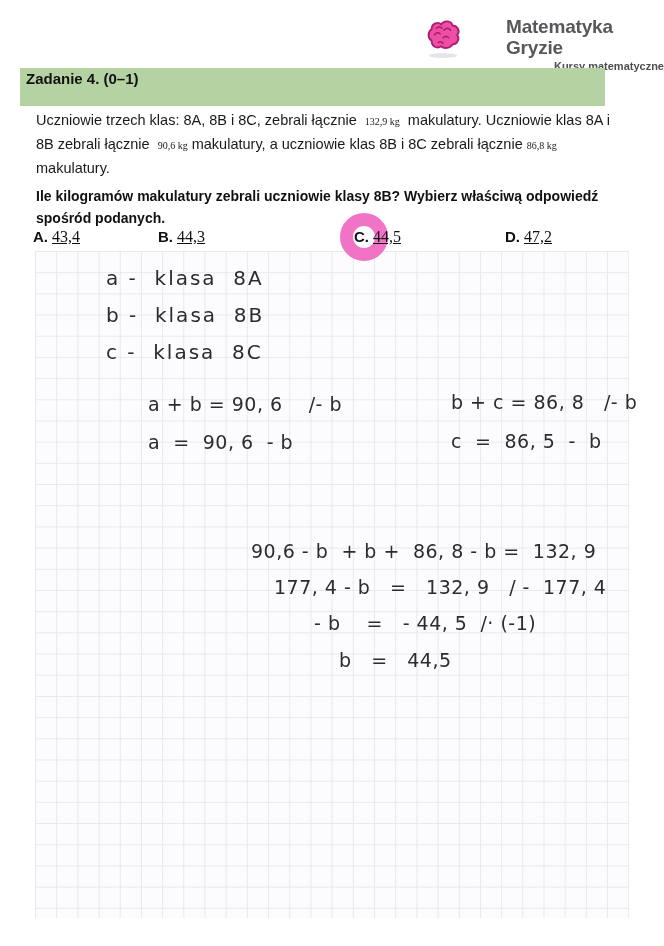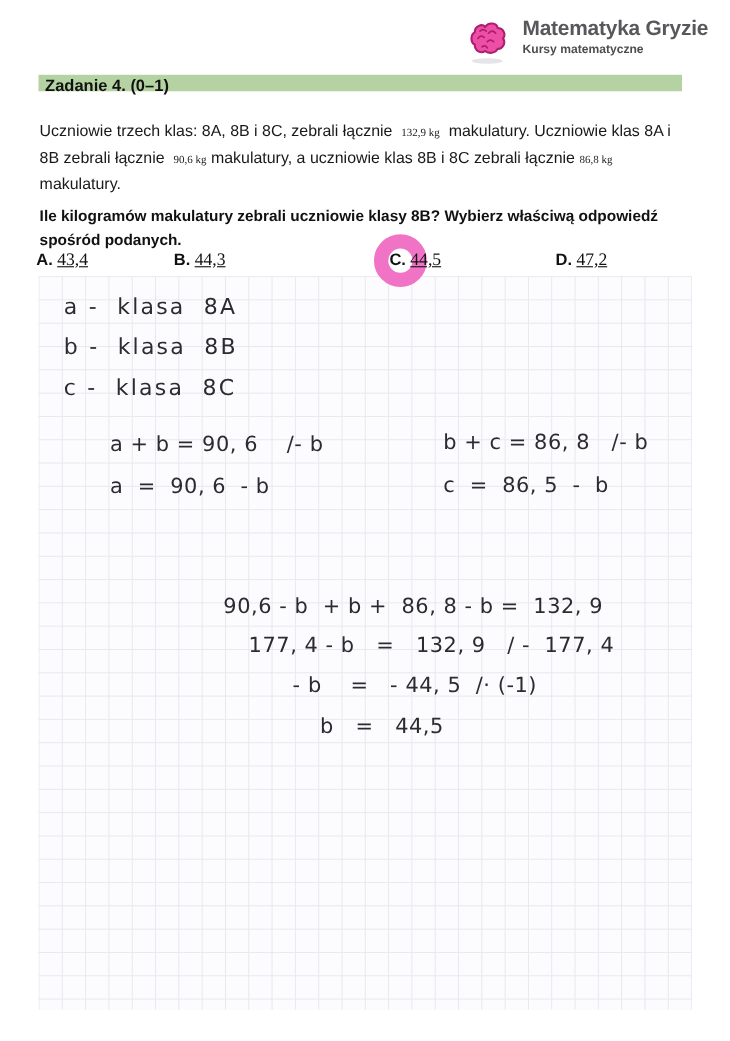--- a/index.html
+++ b/index.html
@@ -6,25 +6,25 @@
   .page{
     position:relative;width:664px;height:946px;margin:0 auto;
     background:#ffffff;overflow:hidden;
     font-family:"Liberation Sans",sans-serif;color:#1a1a1c;
   }
   
   .logo{position:absolute;left:424px;top:13px;display:flex;align-items:flex-start;}
   .brain-wrap{position:relative;width:38px;height:46px;}
   .brain-shadow{position:absolute;left:5px;top:40px;width:28px;height:5px;border-radius:50%;background:#e4e4e9;}
   .logo-text{margin-left:13px;padding-top:3px;}
-  .logo-title{font-size:19px;font-weight:bold;letter-spacing:-0.2px;color:#58575b;line-height:21px;}
-  .logo-sub{font-size:11px;font-weight:bold;color:#4e4d52;margin-top:2px;}
+  .logo-title{font-size:19px;font-weight:bold;letter-spacing:-0.2px;color:#58575b;line-height:21px;margin-left:31px;}
+  .logo-sub{font-size:11px;font-weight:bold;color:#4e4d52;margin-top:2px;text-align:right;}
   
   .task-header{
-    position:absolute;left:35px;top:68px;width:585px;height:15px;
+    position:absolute;left:20px;top:68px;width:585px;height:38px;
     background:#b5d3a2;font-size:15px;font-weight:bold;color:#111;
     padding:2px 0 0 6px;box-sizing:border-box;line-height:18px;
   }
   
   .problem{
     position:absolute;left:36px;top:94px;width:594px;
     font-size:14.5px;line-height:22.4px;white-space:pre-wrap;color:#19191b;
   }
   .serif-num{font-family:"Liberation Serif",serif;font-size:10px;}
   .question{
@@ -47,21 +47,21 @@
     background-image:
       linear-gradient(#e8e8ed 1px, transparent 1px),
       linear-gradient(90deg, #e8e8ed 1px, transparent 1px);
     background-size:21.2px 21.2px;
     z-index:1;
   }
   
   .hand{
     position:absolute;z-index:3;white-space:pre;
     font-family:"DejaVu Sans",sans-serif;
-    font-size:19px;letter-spacing:0.5px;color:#2c2c30;
+    font-size:19px;letter-spacing:0.5px;color:#2c2c30;padding-left:48px;
   }
   .hand.def{font-size:20px;letter-spacing:2px;}
 </style>
 </head>
 <body>
 
 <div class="page">
 
   <div class="logo">
     <div class="brain-wrap">

